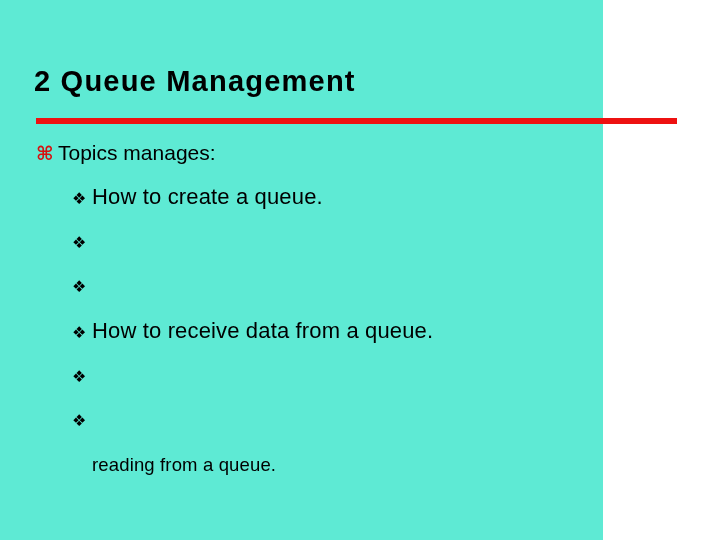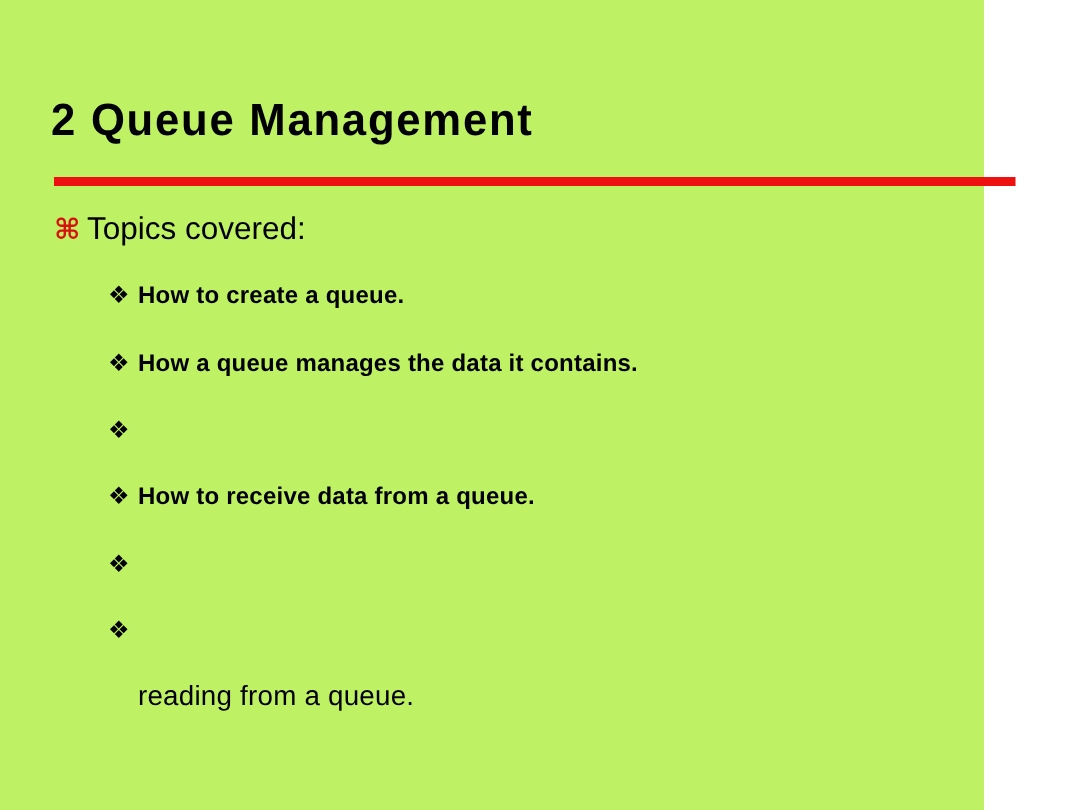--- a/index.html
+++ b/index.html
@@ -12,23 +12,23 @@
     width: 720px;
     height: 540px;
     overflow: hidden;
     font-family: "Liberation Sans", sans-serif;
     color: #000000;
     -webkit-font-smoothing: none;
   }
 
   #slide {
     position: relative;
-    width: 656px;
+    width: 603px;
     height: 540px;
-    background: #bef264;
+    background: #5eead4;
     box-sizing: border-box;
   }
 
   
   #slide-title {
     position: absolute;
     left: 34px;
     top: 62px;
     width: 650px;
     font-size: 30px;
@@ -96,24 +96,23 @@
   }
   .level-2 .bullet-marker {
     color: #000000;
     font-size: 16px;
     line-height: 28px;
     width: 20px;
     flex: 0 0 20px;
     font-family: "DejaVu Sans", sans-serif;
   }
   .level-2 .bullet-text {
-    font-size: 16px;
+    font-size: 22px;
     line-height: 28px;
     letter-spacing: 0.15px;
-    font-weight: bold;
   }
 
   
   .continuation {
     padding-left: 72px;
     margin-bottom: 16px;
   }
   .continuation .bullet-marker {
     width: 20px;
     flex: 0 0 20px;
@@ -131,31 +130,30 @@
 <div id="slide">
 
   <div id="slide-title">2 Queue Management</div>
 
   <div id="title-rule"></div>
 
   <div id="body-list">
 
     <div class="bullet-row level-1">
       <span class="bullet-marker">⌘</span>
-      <span class="bullet-text">Topics covered:</span>
+      <span class="bullet-text">Topics manages:</span>
     </div>
 
     <div class="bullet-row level-2">
       <span class="bullet-marker">❖</span>
       <span class="bullet-text">How to create a queue.</span>
     </div>
 
     <div class="bullet-row level-2">
       <span class="bullet-marker">❖</span>
-      <span class="bullet-text">How a queue manages the data it contains.</span>
     </div>
 
     <div class="bullet-row level-2">
       <span class="bullet-marker">❖</span>
     </div>
 
     <div class="bullet-row level-2">
       <span class="bullet-marker">❖</span>
       <span class="bullet-text">How to receive data from a queue.</span>
     </div>

